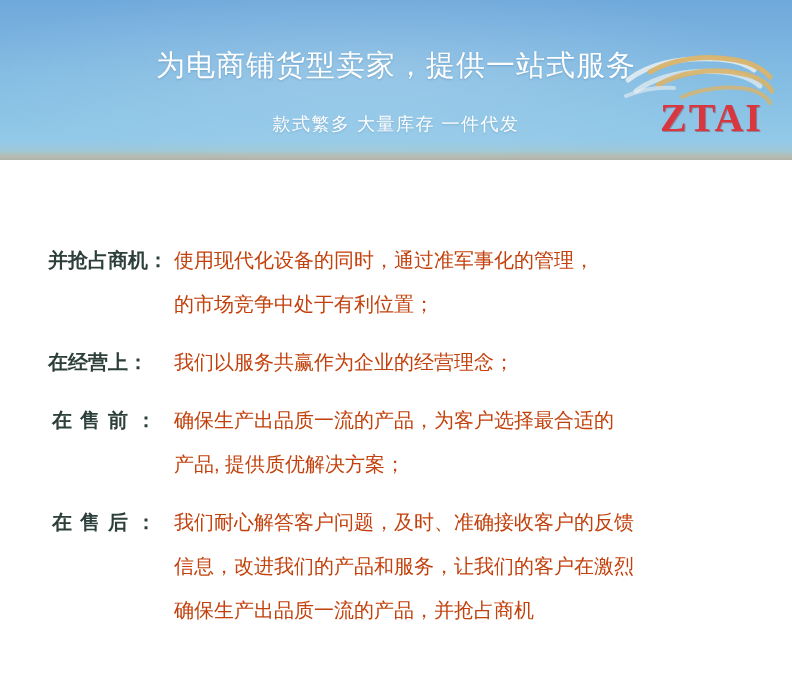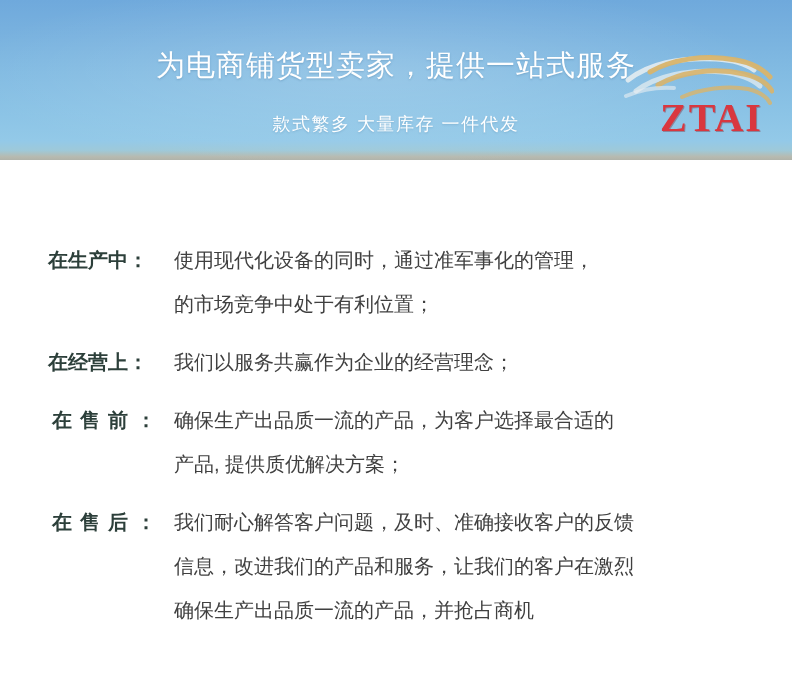--- a/index.html
+++ b/index.html
@@ -128,21 +128,21 @@
     text-align: justify;
   }
   .entry-label.spaced {
     letter-spacing: 8px;
     text-indent: 4px;
   }
   .entry-body {
     flex: 1 1 auto;
     font-size: 20px;
     line-height: 44px;
-    color: #404040;
+    color: #c2410c;
     font-weight: 400;
   }
   .entry-body .line {
     display: block;
     white-space: nowrap;
   }
 </style>
 </head>
 <body>
 
@@ -166,21 +166,21 @@
         </g>
       </svg>
     </span>
     <span class="logo-word">ZTAI</span>
   </div>
 </div>
 
 <div class="content">
 
   <div class="entry">
-    <div class="entry-label">在生产中：</div>
+    <div class="entry-label">并抢占商机：</div>
     <div class="entry-body">
       <span class="line">使用现代化设备的同时，通过准军事化的管理，</span>
       <span class="line">的市场竞争中处于有利位置；</span>
     </div>
   </div>
 
   <div class="entry">
     <div class="entry-label">在经营上：</div>
     <div class="entry-body">
       <span class="line">我们以服务共赢作为企业的经营理念；</span>

